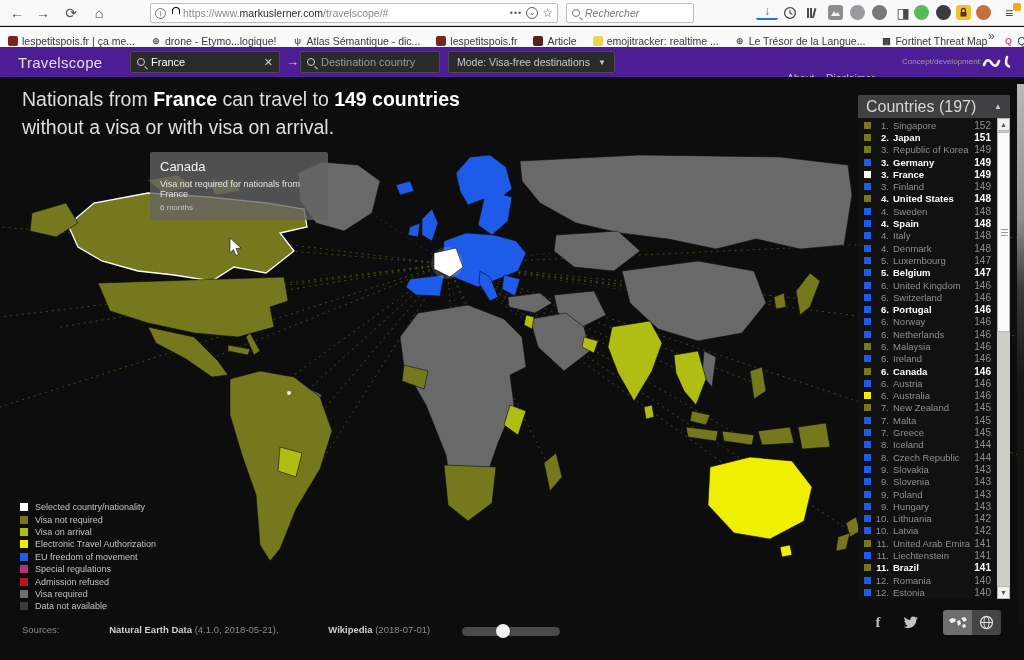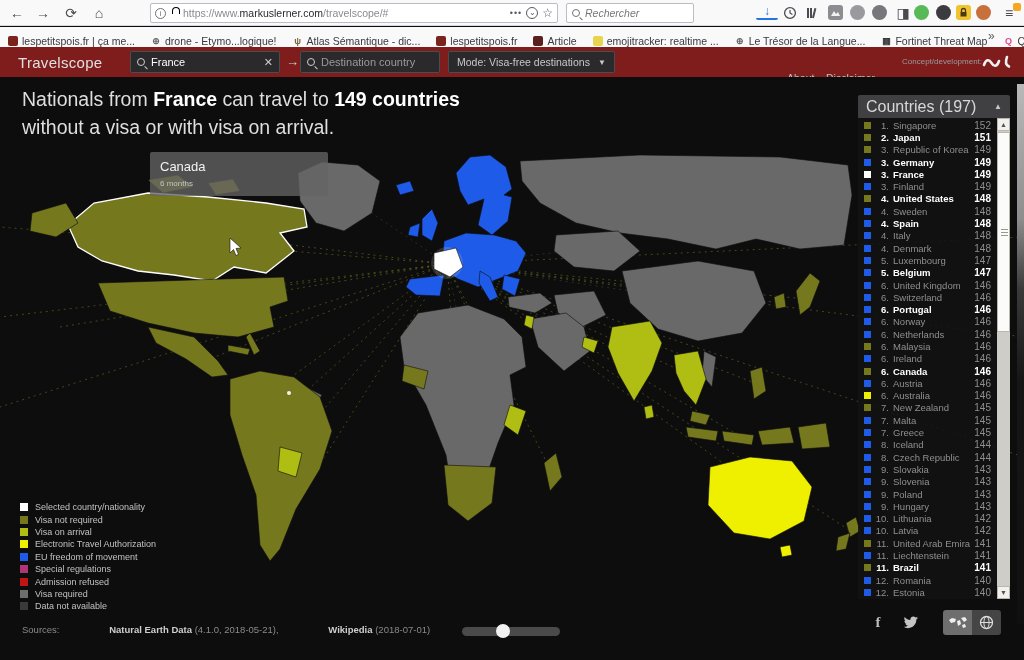--- a/index.html
+++ b/index.html
@@ -42,21 +42,21 @@
   
   #bookmarks { position:absolute; top:27px; left:0; width:1024px; height:28px; background:#f9f9fa;
     display:flex; align-items:center; padding:0 8px; gap:16px; overflow:hidden; }
   .bm { display:flex; align-items:center; gap:4px; white-space:nowrap; }
   .bmi { width:10px; height:10px; border-radius:2px; font-size:9px; line-height:10px; text-align:center;
     display:inline-block; overflow:hidden; font-weight:bold; }
   .bml { font-size:10.5px; color:#38383d; }
   #bm-overflow { margin-left:auto; color:#5a5a5f; font-size:12px; }
 
   
-  #tsheader { position:absolute; top:47px; left:0; width:1024px; height:30px; background:#7f1d1d;
+  #tsheader { position:absolute; top:47px; left:0; width:1024px; height:30px; background:#4c1d95;
     display:flex; align-items:center; }
   #ts-logo { position:absolute; left:18px; font-size:15px; color:#e0e0e0; letter-spacing:.3px; }
   .ts-input { position:absolute; top:4px; height:22px; background:#2a2a2c; border:1px solid #4c4c4e;
     border-radius:2px; display:flex; align-items:center; padding:0 6px; gap:6px; }
   .ts-input .mag { border-color:#cfcfcf; }
   .ts-input .mag::after { background:#cfcfcf; }
   #ts-in1 { left:130px; width:150px; }
   #ts-in1 .val { font-size:11px; color:#fff; flex:1; }
   #ts-in1 .clear { color:#cfcfcf; font-size:11px; }
   #ts-arrow { position:absolute; left:286px; top:4px; color:#cfcfcf; font-size:13px; line-height:22px; }
@@ -373,20 +373,21 @@
       <path d="M230,161 L230,176 L233.5,172.5 L236,178.5 L238.5,177.3 L236,171.5 L241,171 Z" fill="#ffffff" stroke="#222" stroke-width="0.7"></path>
     </svg>
 
     <div id="headline">
       <span>Nationals from </span><b>France</b><span> can travel to </span><b>149 countries</b><br>
       <span>without a visa or with visa on arrival.</span>
     </div>
 
     <div id="tooltip">
       <div class="tt-title">Canada</div>
+      <div class="tt-text">Visa not required for nationals from France</div>
       <div class="tt-note">6 months</div>
     </div>
 
     <div id="legend">
 
         <div class="lrow">
           <span class="lsq" style="background: rgb(255, 255, 255);"></span>
           <span class="llabel">Selected country/nationality</span>
         </div>
 

